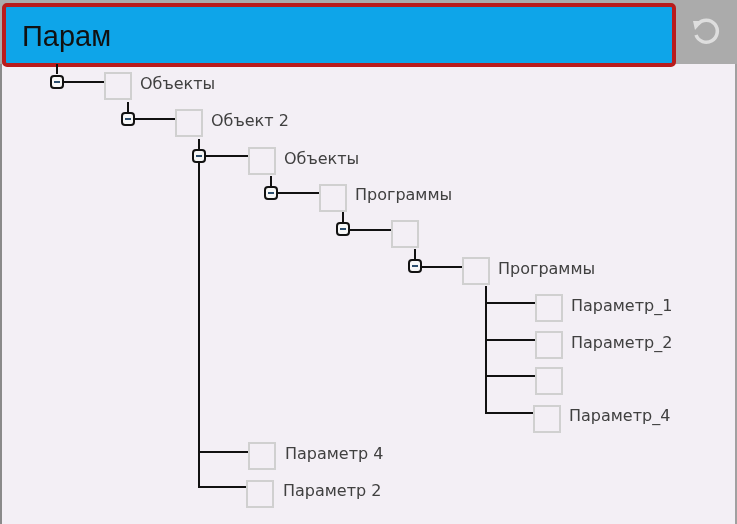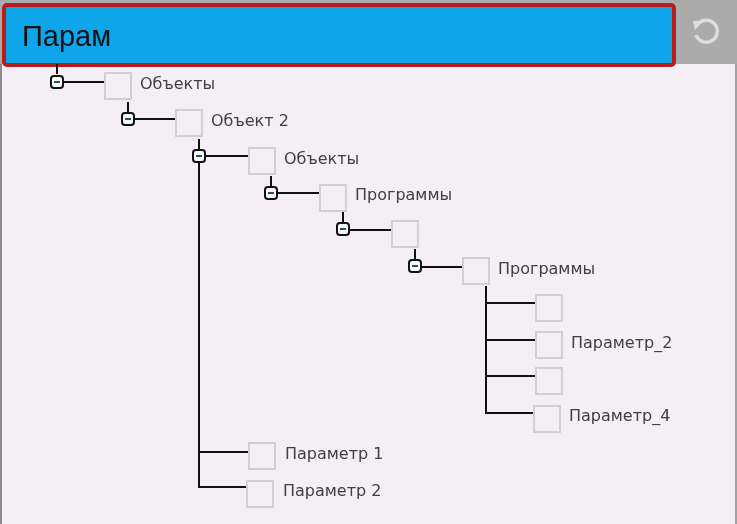--- a/index.html
+++ b/index.html
@@ -84,23 +84,24 @@
     </div>
   <div class="cb" style="left:391px;top:220px;"></div>
 
   <div class="exp" style="left:408px;top:259px;">
       <i></i>
     </div>
   <div class="cb" style="left:462px;top:257px;"></div>
   <div class="lbl" style="left:498px;top:255px;">Программы</div>
 
   <div class="cb" style="left:535px;top:294px;"></div>
+  <div class="lbl" style="left:571px;top:292px;">Параметр_1</div>
   <div class="cb" style="left:535px;top:331px;"></div>
   <div class="lbl" style="left:571px;top:329px;">Параметр_2</div>
   <div class="cb" style="left:535px;top:367px;"></div>
   <div class="cb" style="left:533px;top:405px;"></div>
   <div class="lbl" style="left:569px;top:402px;">Параметр_4</div>
 
   <div class="cb" style="left:248px;top:442px;"></div>
-  <div class="lbl" style="left:285px;top:440px;">Параметр 1</div>
+  <div class="lbl" style="left:285px;top:440px;">Параметр 4</div>
   <div class="cb" style="left:246px;top:480px;"></div>
   <div class="lbl" style="left:283px;top:477px;">Параметр 2</div>
 </div>
 
 </body></html>

